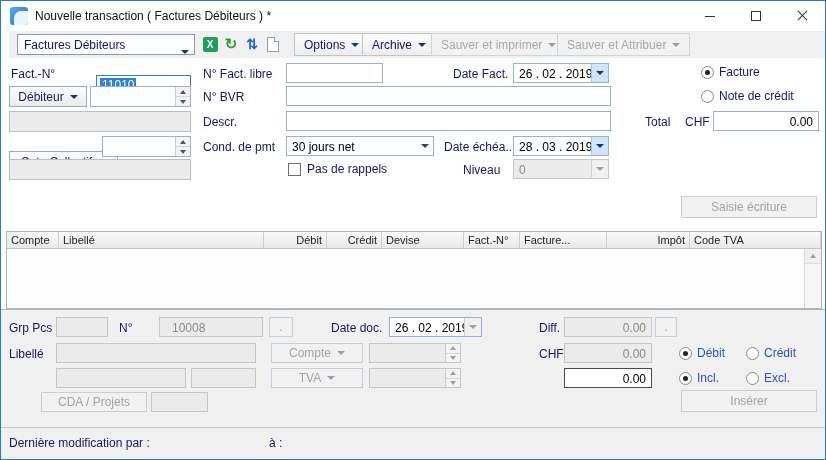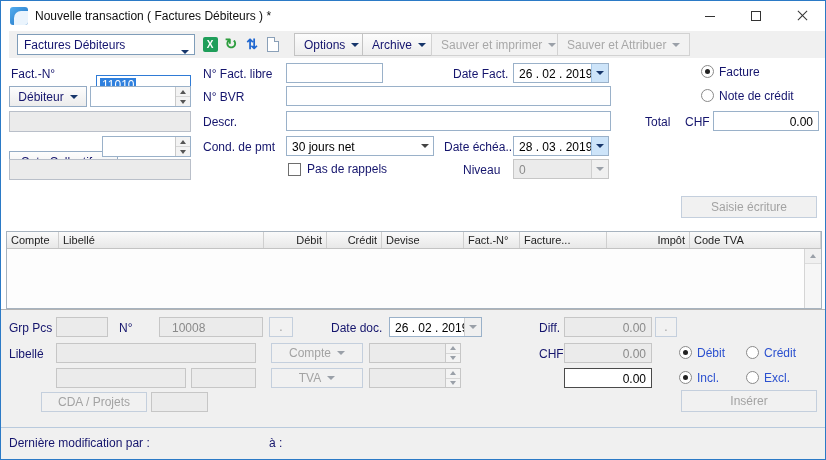--- a/index.html
+++ b/index.html
@@ -67,21 +67,21 @@
                display:flex; align-items:center; justify-content:center; }
   .drop-plain { position:absolute; right:0; top:0; bottom:0; width:17px; display:flex; align-items:center; justify-content:center; }
   .drop-gray { position:absolute; right:0; top:0; bottom:0; width:17px; background:#f0f0f0; border-left:1px solid #cfcfcf;
                display:flex; align-items:center; justify-content:center; }
   .spin { position:absolute; right:0; top:0; bottom:0; width:15px; display:flex; flex-direction:column; border-left:1px solid #c9c9c9; }
   .sp-btn { flex:1; background:#f3f3f3; display:flex; align-items:center; justify-content:center; }
   .sp-btn + .sp-btn { border-top:1px solid #d6d6d6; }
   .btn { position:absolute; display:flex; align-items:center; justify-content:center; gap:6px;
          background:linear-gradient(#fdfdfd,#ececec); border:1px solid #94abc4; color:#15156d; white-space:nowrap; }
   .btn.disabled { background:#f1f1f1; border-color:#c4cfdd; color:#a3a3a3; }
-  .radio-row { position:absolute; display:flex; align-items:flex-start; gap:5px; }
+  .radio-row { position:absolute; display:flex; align-items:flex-end; gap:5px; }
   .radio { width:13px; height:13px; border:1px solid #8a8a8a; border-radius:50%; background:#fff; position:relative; flex:0 0 13px; }
   .radio.checked::after { content:""; position:absolute; left:3px; top:3px; width:5px; height:5px; border-radius:50%; background:#222; }
   .rlbl { color:#15156d; white-space:nowrap; }
   .rlbl.blue { color:#2b50cf; }
   .check-row { position:absolute; display:flex; align-items:center; gap:6px; }
   .checkbox { width:13px; height:13px; border:1px solid #6e6e6e; background:#fff; flex:0 0 13px; }
   .lbl-inline { color:#15156d; white-space:nowrap; }
 
   
   .table { position:absolute; left:5px; top:230px; width:816px; height:78px; border:1px solid #a7b3bf; background:#fdfdfd; }

